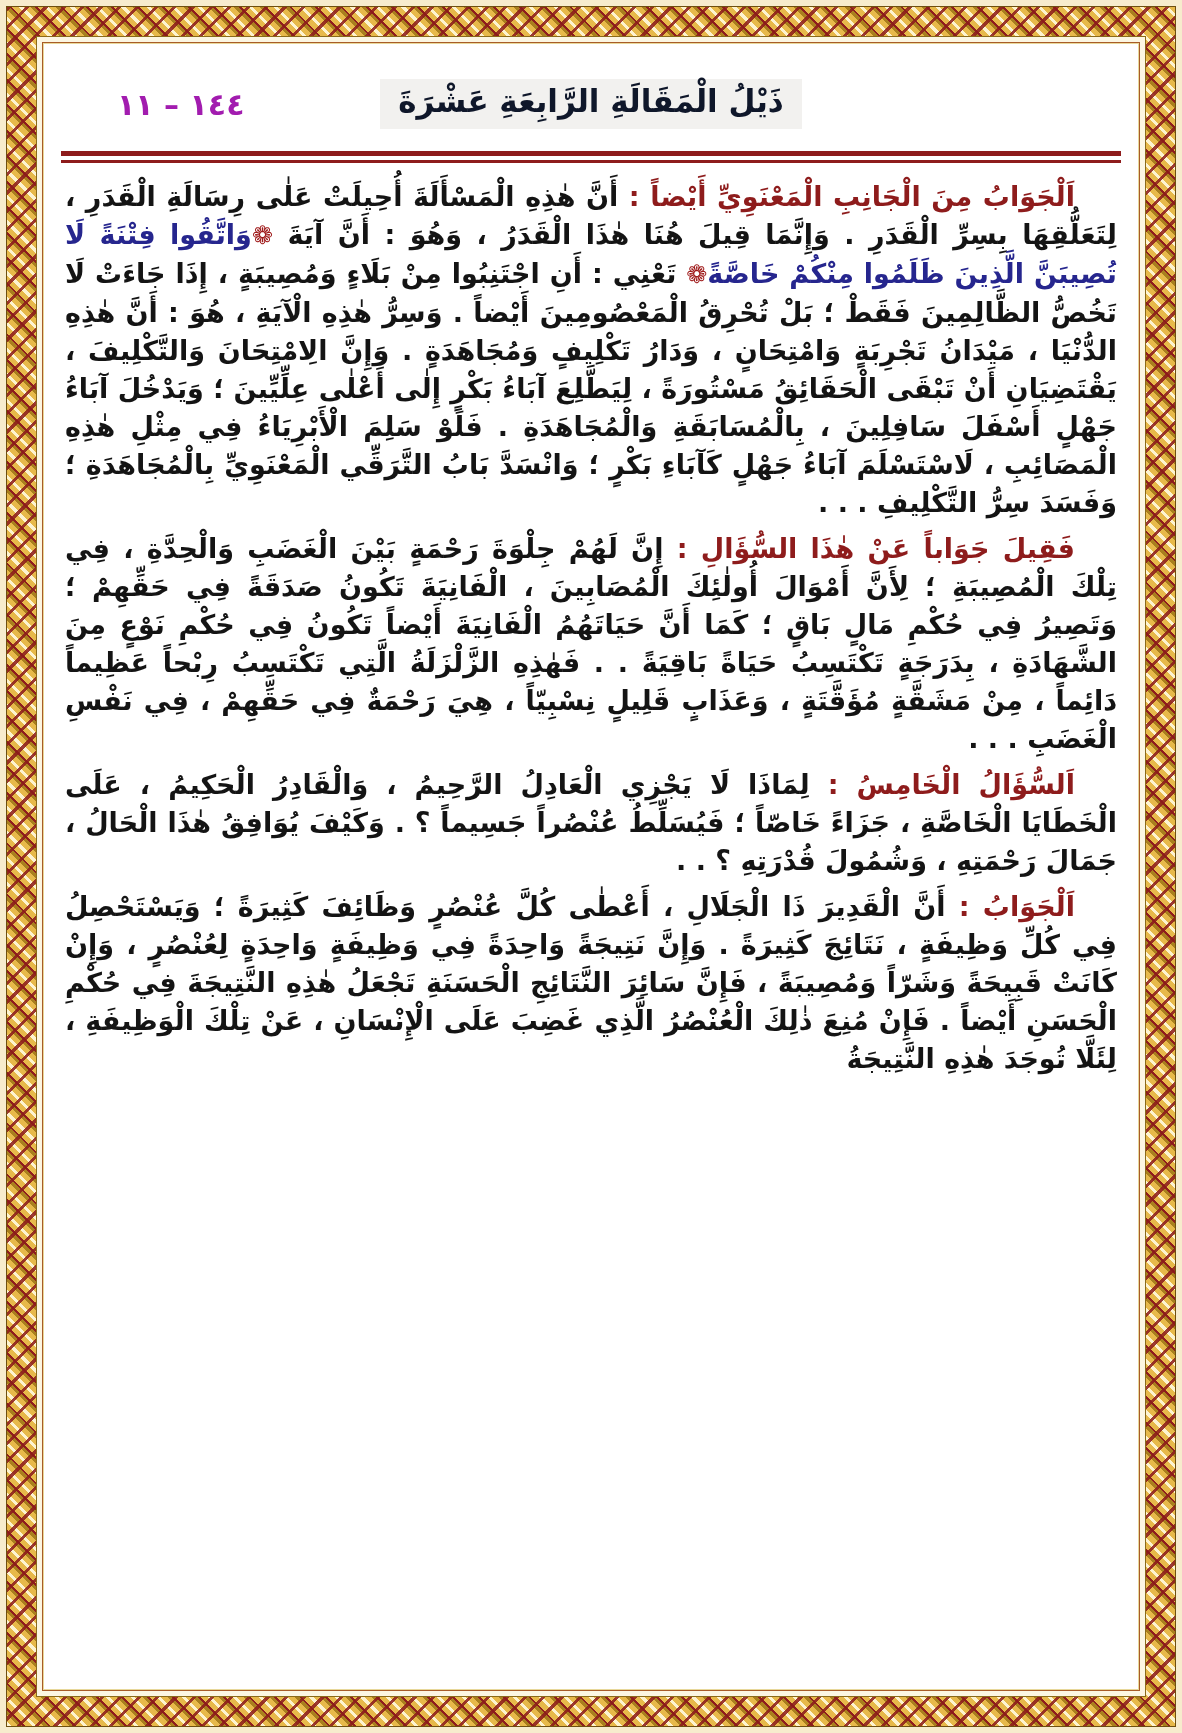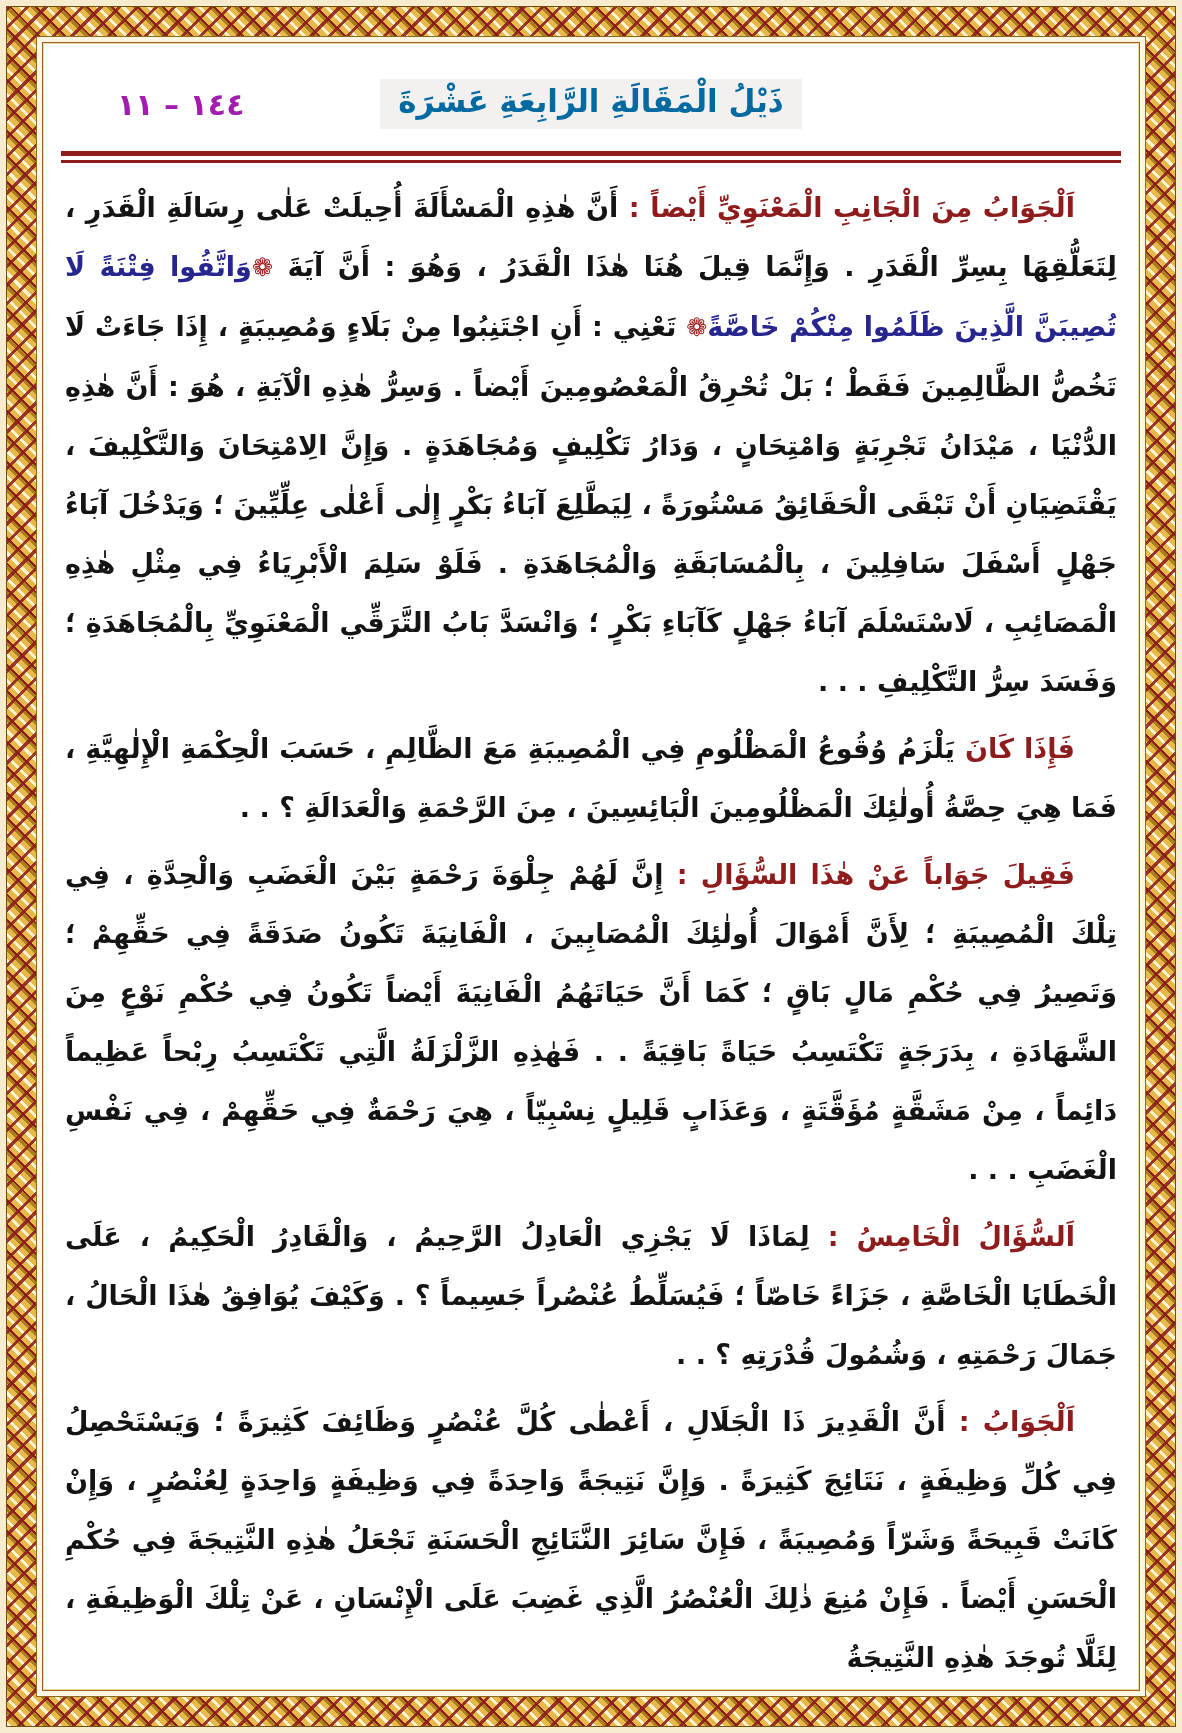--- a/index.html
+++ b/index.html
@@ -49,21 +49,21 @@
     right:0;left:0;top:14px;
     text-align:center;
     pointer-events:none;
   }
   .page-title span{
     display:inline-block;
     background:#f2f1ef;
     padding:4px 18px 10px 18px;
     font-size:31px;
     font-weight:bold;
-    color:#0369a1;
+    color:#0f172a;
   }
   .page-num{
     position:absolute;
     left:58px;top:22px;          
     direction:rtl;
     font-size:30px;
     font-weight:bold;
     color:#a21caf;
     letter-spacing:2px;
   }
@@ -72,21 +72,21 @@
     border-top:5px solid #8e1c1c;
     border-bottom:3px solid #8e1c1c;
     margin:2px 2px 0 2px;
   }
   
   .content{
     direction:rtl;
     text-align:justify;
     font-size:27px;
     font-weight:bold;
-    line-height:59px;
+    line-height:38px;
     color:#141414;
     padding:15px 6px 0 6px;
   }
   .content p{
     margin:0 0 8px 0;
     text-indent:42px;
   }
   .seg-black{color:#141414;}
   .seg-red{color:#8e1c1c;}
   .seg-blue{color:#26268e;}
@@ -104,21 +104,20 @@
           <div class="page-title">
             <span>ذَيْلُ الْمَقَالَةِ الرَّابِعَةِ عَشْرَةَ</span>
           </div>
           <div class="page-num">١٤٤ – ١١</div>
         </div>
 
         <div class="rule"></div>
 
         <div class="content" id="content">
             <p><span class="seg-red">اَلْجَوَابُ مِنَ الْجَانِبِ الْمَعْنَوِيِّ أَيْضاً : </span><span class="seg-black">أَنَّ هٰذِهِ الْمَسْأَلَةَ أُحِيلَتْ عَلٰى رِسَالَةِ الْقَدَرِ ، لِتَعَلُّقِهَا بِسِرِّ الْقَدَرِ . وَإِنَّمَا قِيلَ هُنَا هٰذَا الْقَدَرُ ، وَهُوَ : أَنَّ آيَةَ </span><span class="seg-orn">❁</span><span class="seg-blue">وَاتَّقُوا فِتْنَةً لَا تُصِيبَنَّ الَّذِينَ ظَلَمُوا مِنْكُمْ خَاصَّةً</span><span class="seg-orn">❁</span><span class="seg-black"> تَعْنِي : أَنِ اجْتَنِبُوا مِنْ بَلَاءٍ وَمُصِيبَةٍ ، إِذَا جَاءَتْ لَا تَخُصُّ الظَّالِمِينَ فَقَطْ ؛ بَلْ تُحْرِقُ الْمَعْصُومِينَ أَيْضاً . وَسِرُّ هٰذِهِ الْآيَةِ ، هُوَ : أَنَّ هٰذِهِ الدُّنْيَا ، مَيْدَانُ تَجْرِبَةٍ وَامْتِحَانٍ ، وَدَارُ تَكْلِيفٍ وَمُجَاهَدَةٍ . وَإِنَّ الِامْتِحَانَ وَالتَّكْلِيفَ ، يَقْتَضِيَانِ أَنْ تَبْقَى الْحَقَائِقُ مَسْتُورَةً ، لِيَطَّلِعَ آبَاءُ بَكْرٍ إِلٰى أَعْلٰى عِلِّيِّينَ ؛ وَيَدْخُلَ آبَاءُ جَهْلٍ أَسْفَلَ سَافِلِينَ ، بِالْمُسَابَقَةِ وَالْمُجَاهَدَةِ . فَلَوْ سَلِمَ الْأَبْرِيَاءُ فِي مِثْلِ هٰذِهِ الْمَصَائِبِ ، لَاسْتَسْلَمَ آبَاءُ جَهْلٍ كَآبَاءِ بَكْرٍ ؛ وَانْسَدَّ بَابُ التَّرَقِّي الْمَعْنَوِيِّ بِالْمُجَاهَدَةِ ؛ وَفَسَدَ سِرُّ التَّكْلِيفِ . . .</span></p>
-            <p><span class="seg-red">فَإِذَا كَانَ </span><span class="seg-black">يَلْزَمُ وُقُوعُ الْمَظْلُومِ فِي الْمُصِيبَةِ مَعَ الظَّالِمِ ، حَسَبَ الْحِكْمَةِ الْإِلٰهِيَّةِ ، فَمَا هِيَ حِصَّةُ أُولٰئِكَ الْمَظْلُومِينَ الْبَائِسِينَ ، مِنَ الرَّحْمَةِ وَالْعَدَالَةِ ؟ . .</span></p>
             <p><span class="seg-red">فَقِيلَ جَوَاباً عَنْ هٰذَا السُّؤَالِ : </span><span class="seg-black">إِنَّ لَهُمْ جِلْوَةَ رَحْمَةٍ بَيْنَ الْغَضَبِ وَالْحِدَّةِ ، فِي تِلْكَ الْمُصِيبَةِ ؛ لِأَنَّ أَمْوَالَ أُولٰئِكَ الْمُصَابِينَ ، الْفَانِيَةَ تَكُونُ صَدَقَةً فِي حَقِّهِمْ ؛ وَتَصِيرُ فِي حُكْمِ مَالٍ بَاقٍ ؛ كَمَا أَنَّ حَيَاتَهُمُ الْفَانِيَةَ أَيْضاً تَكُونُ فِي حُكْمِ نَوْعٍ مِنَ الشَّهَادَةِ ، بِدَرَجَةٍ تَكْتَسِبُ حَيَاةً بَاقِيَةً . . فَهٰذِهِ الزَّلْزَلَةُ الَّتِي تَكْتَسِبُ رِبْحاً عَظِيماً دَائِماً ، مِنْ مَشَقَّةٍ مُؤَقَّتَةٍ ، وَعَذَابٍ قَلِيلٍ نِسْبِيّاً ، هِيَ رَحْمَةٌ فِي حَقِّهِمْ ، فِي نَفْسِ الْغَضَبِ . . .</span></p>
             <p><span class="seg-red">اَلسُّؤَالُ الْخَامِسُ : </span><span class="seg-black">لِمَاذَا لَا يَجْزِي الْعَادِلُ الرَّحِيمُ ، وَالْقَادِرُ الْحَكِيمُ ، عَلَى الْخَطَايَا الْخَاصَّةِ ، جَزَاءً خَاصّاً ؛ فَيُسَلِّطُ عُنْصُراً جَسِيماً ؟ . وَكَيْفَ يُوَافِقُ هٰذَا الْحَالُ ، جَمَالَ رَحْمَتِهِ ، وَشُمُولَ قُدْرَتِهِ ؟ . .</span></p>
             <p><span class="seg-red">اَلْجَوَابُ : </span><span class="seg-black">أَنَّ الْقَدِيرَ ذَا الْجَلَالِ ، أَعْطٰى كُلَّ عُنْصُرٍ وَظَائِفَ كَثِيرَةً ؛ وَيَسْتَحْصِلُ فِي كُلِّ وَظِيفَةٍ ، نَتَائِجَ كَثِيرَةً . وَإِنَّ نَتِيجَةً وَاحِدَةً فِي وَظِيفَةٍ وَاحِدَةٍ لِعُنْصُرٍ ، وَإِنْ كَانَتْ قَبِيحَةً وَشَرّاً وَمُصِيبَةً ، فَإِنَّ سَائِرَ النَّتَائِجِ الْحَسَنَةِ تَجْعَلُ هٰذِهِ النَّتِيجَةَ فِي حُكْمِ الْحَسَنِ أَيْضاً . فَإِنْ مُنِعَ ذٰلِكَ الْعُنْصُرُ الَّذِي غَضِبَ عَلَى الْإِنْسَانِ ، عَنْ تِلْكَ الْوَظِيفَةِ ، لِئَلَّا تُوجَدَ هٰذِهِ النَّتِيجَةُ</span></p>
           </div>
 
       </div>
     </div>
   </div>
 </div>
 

